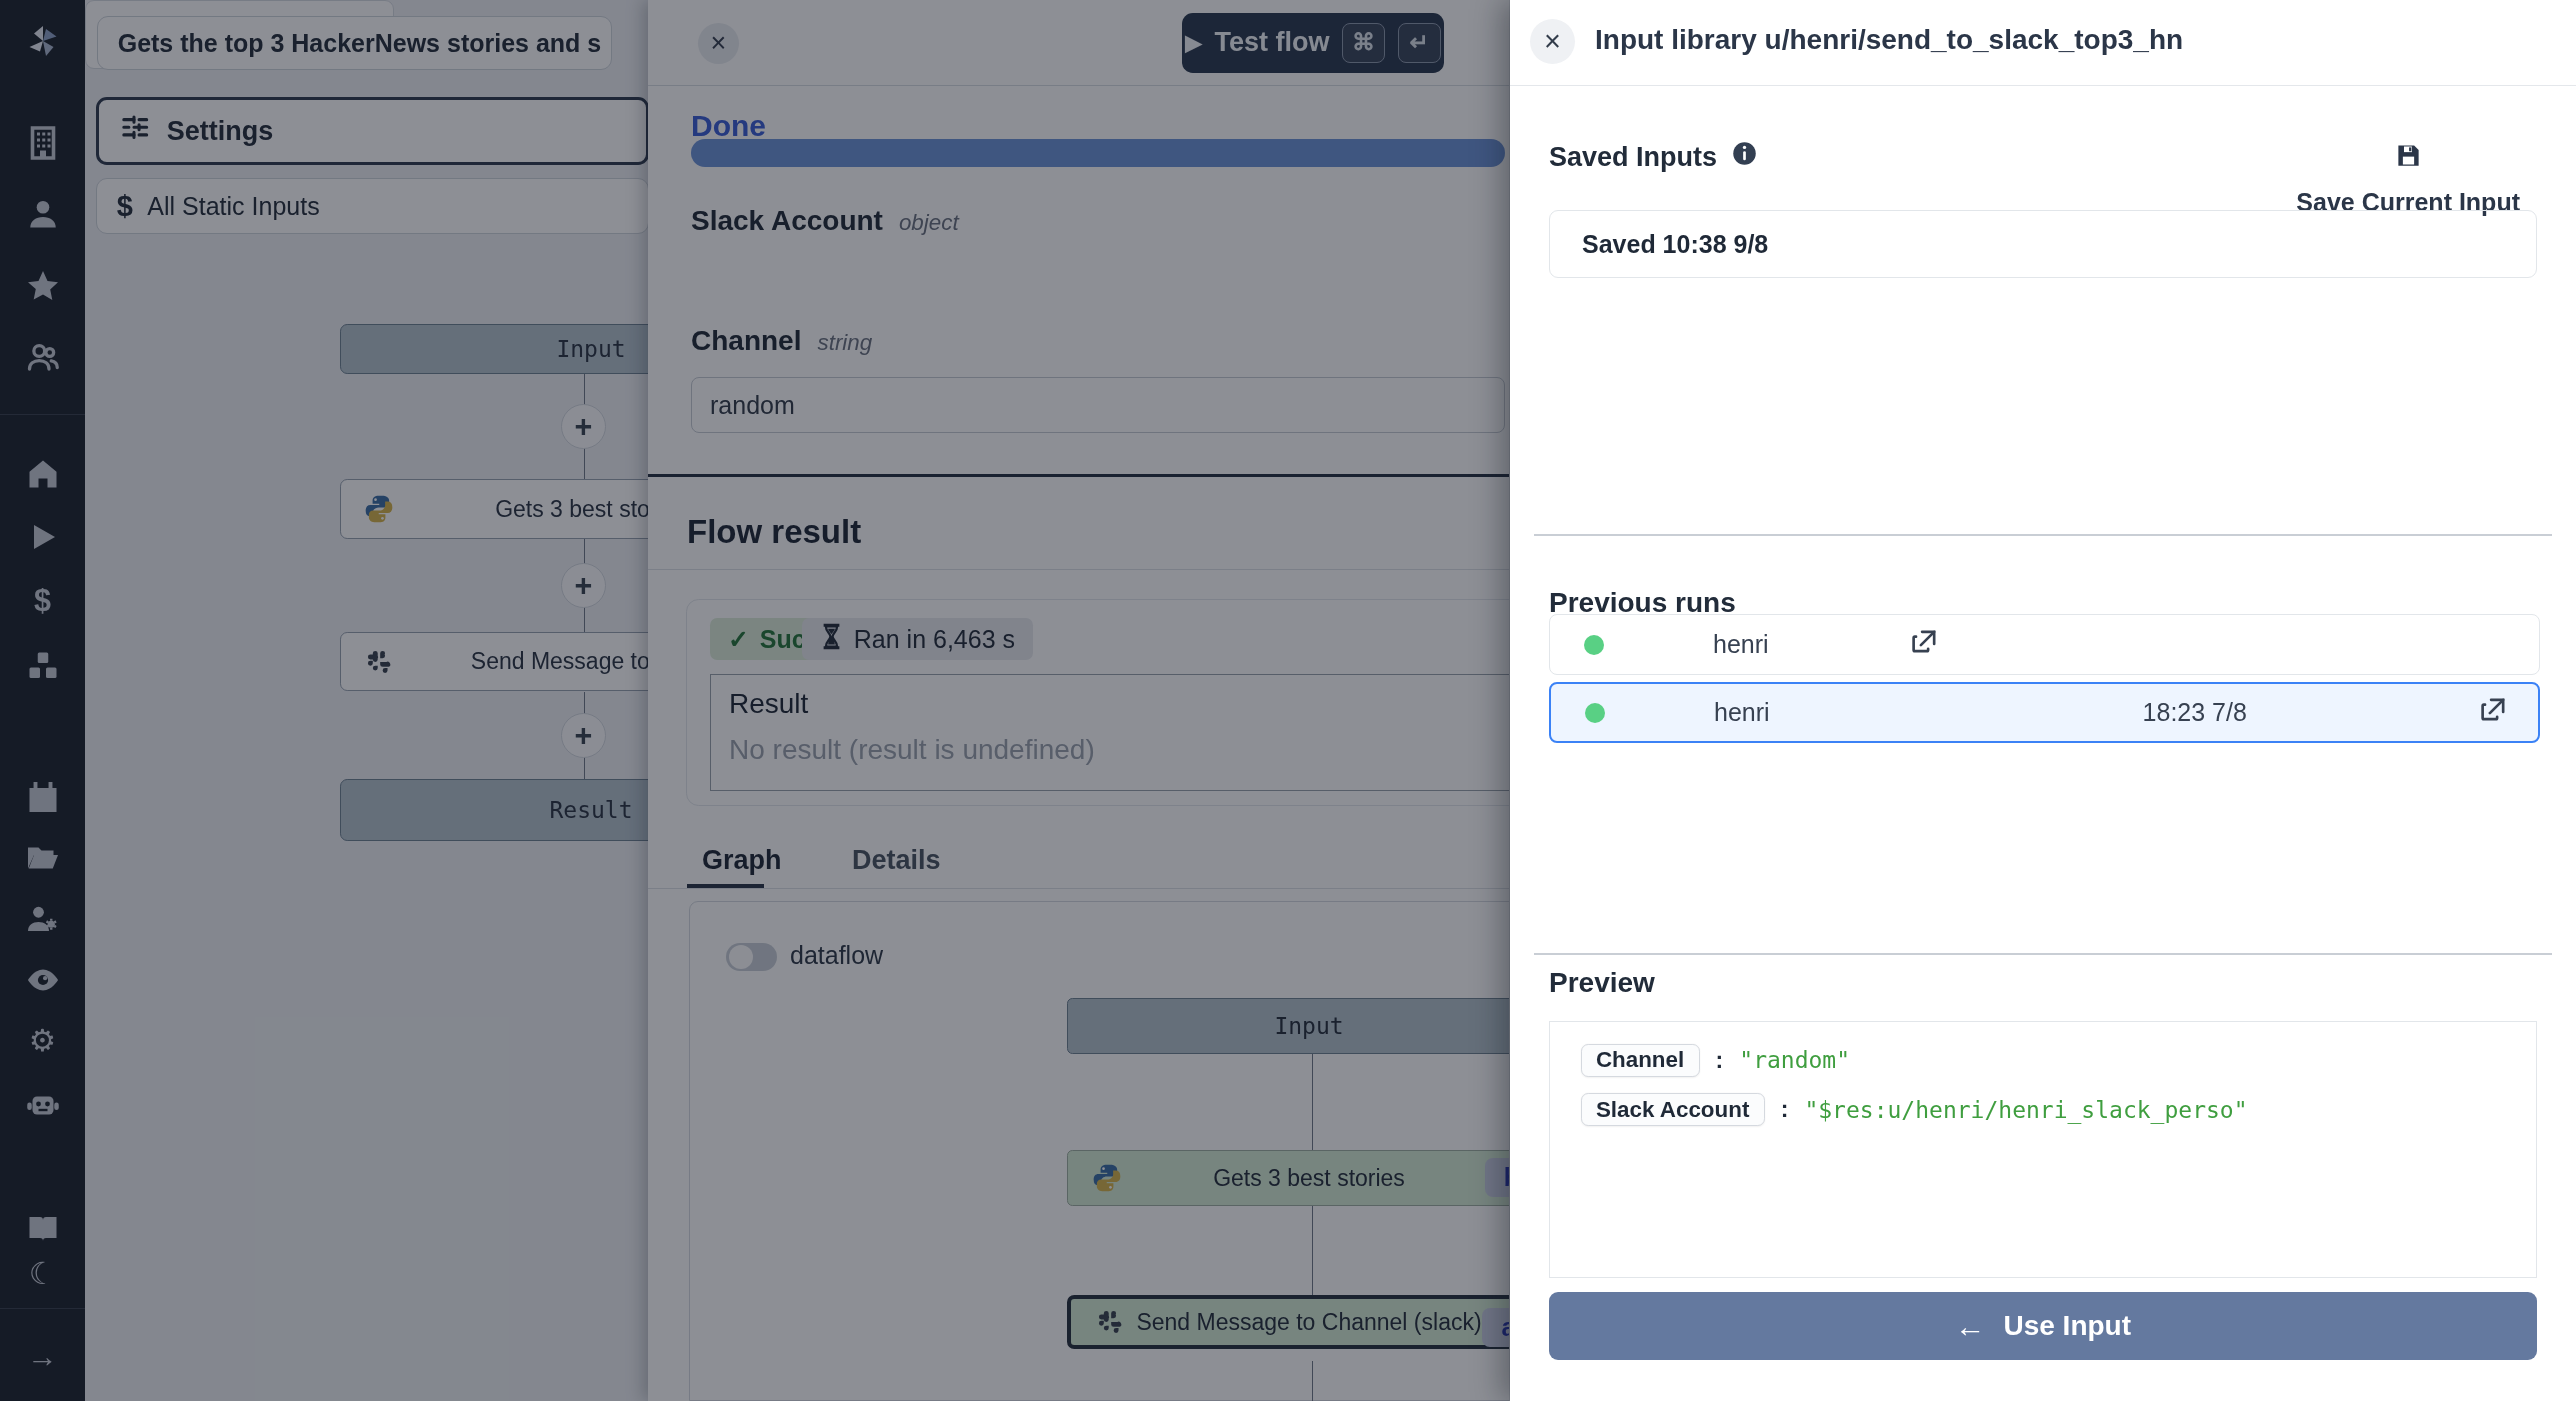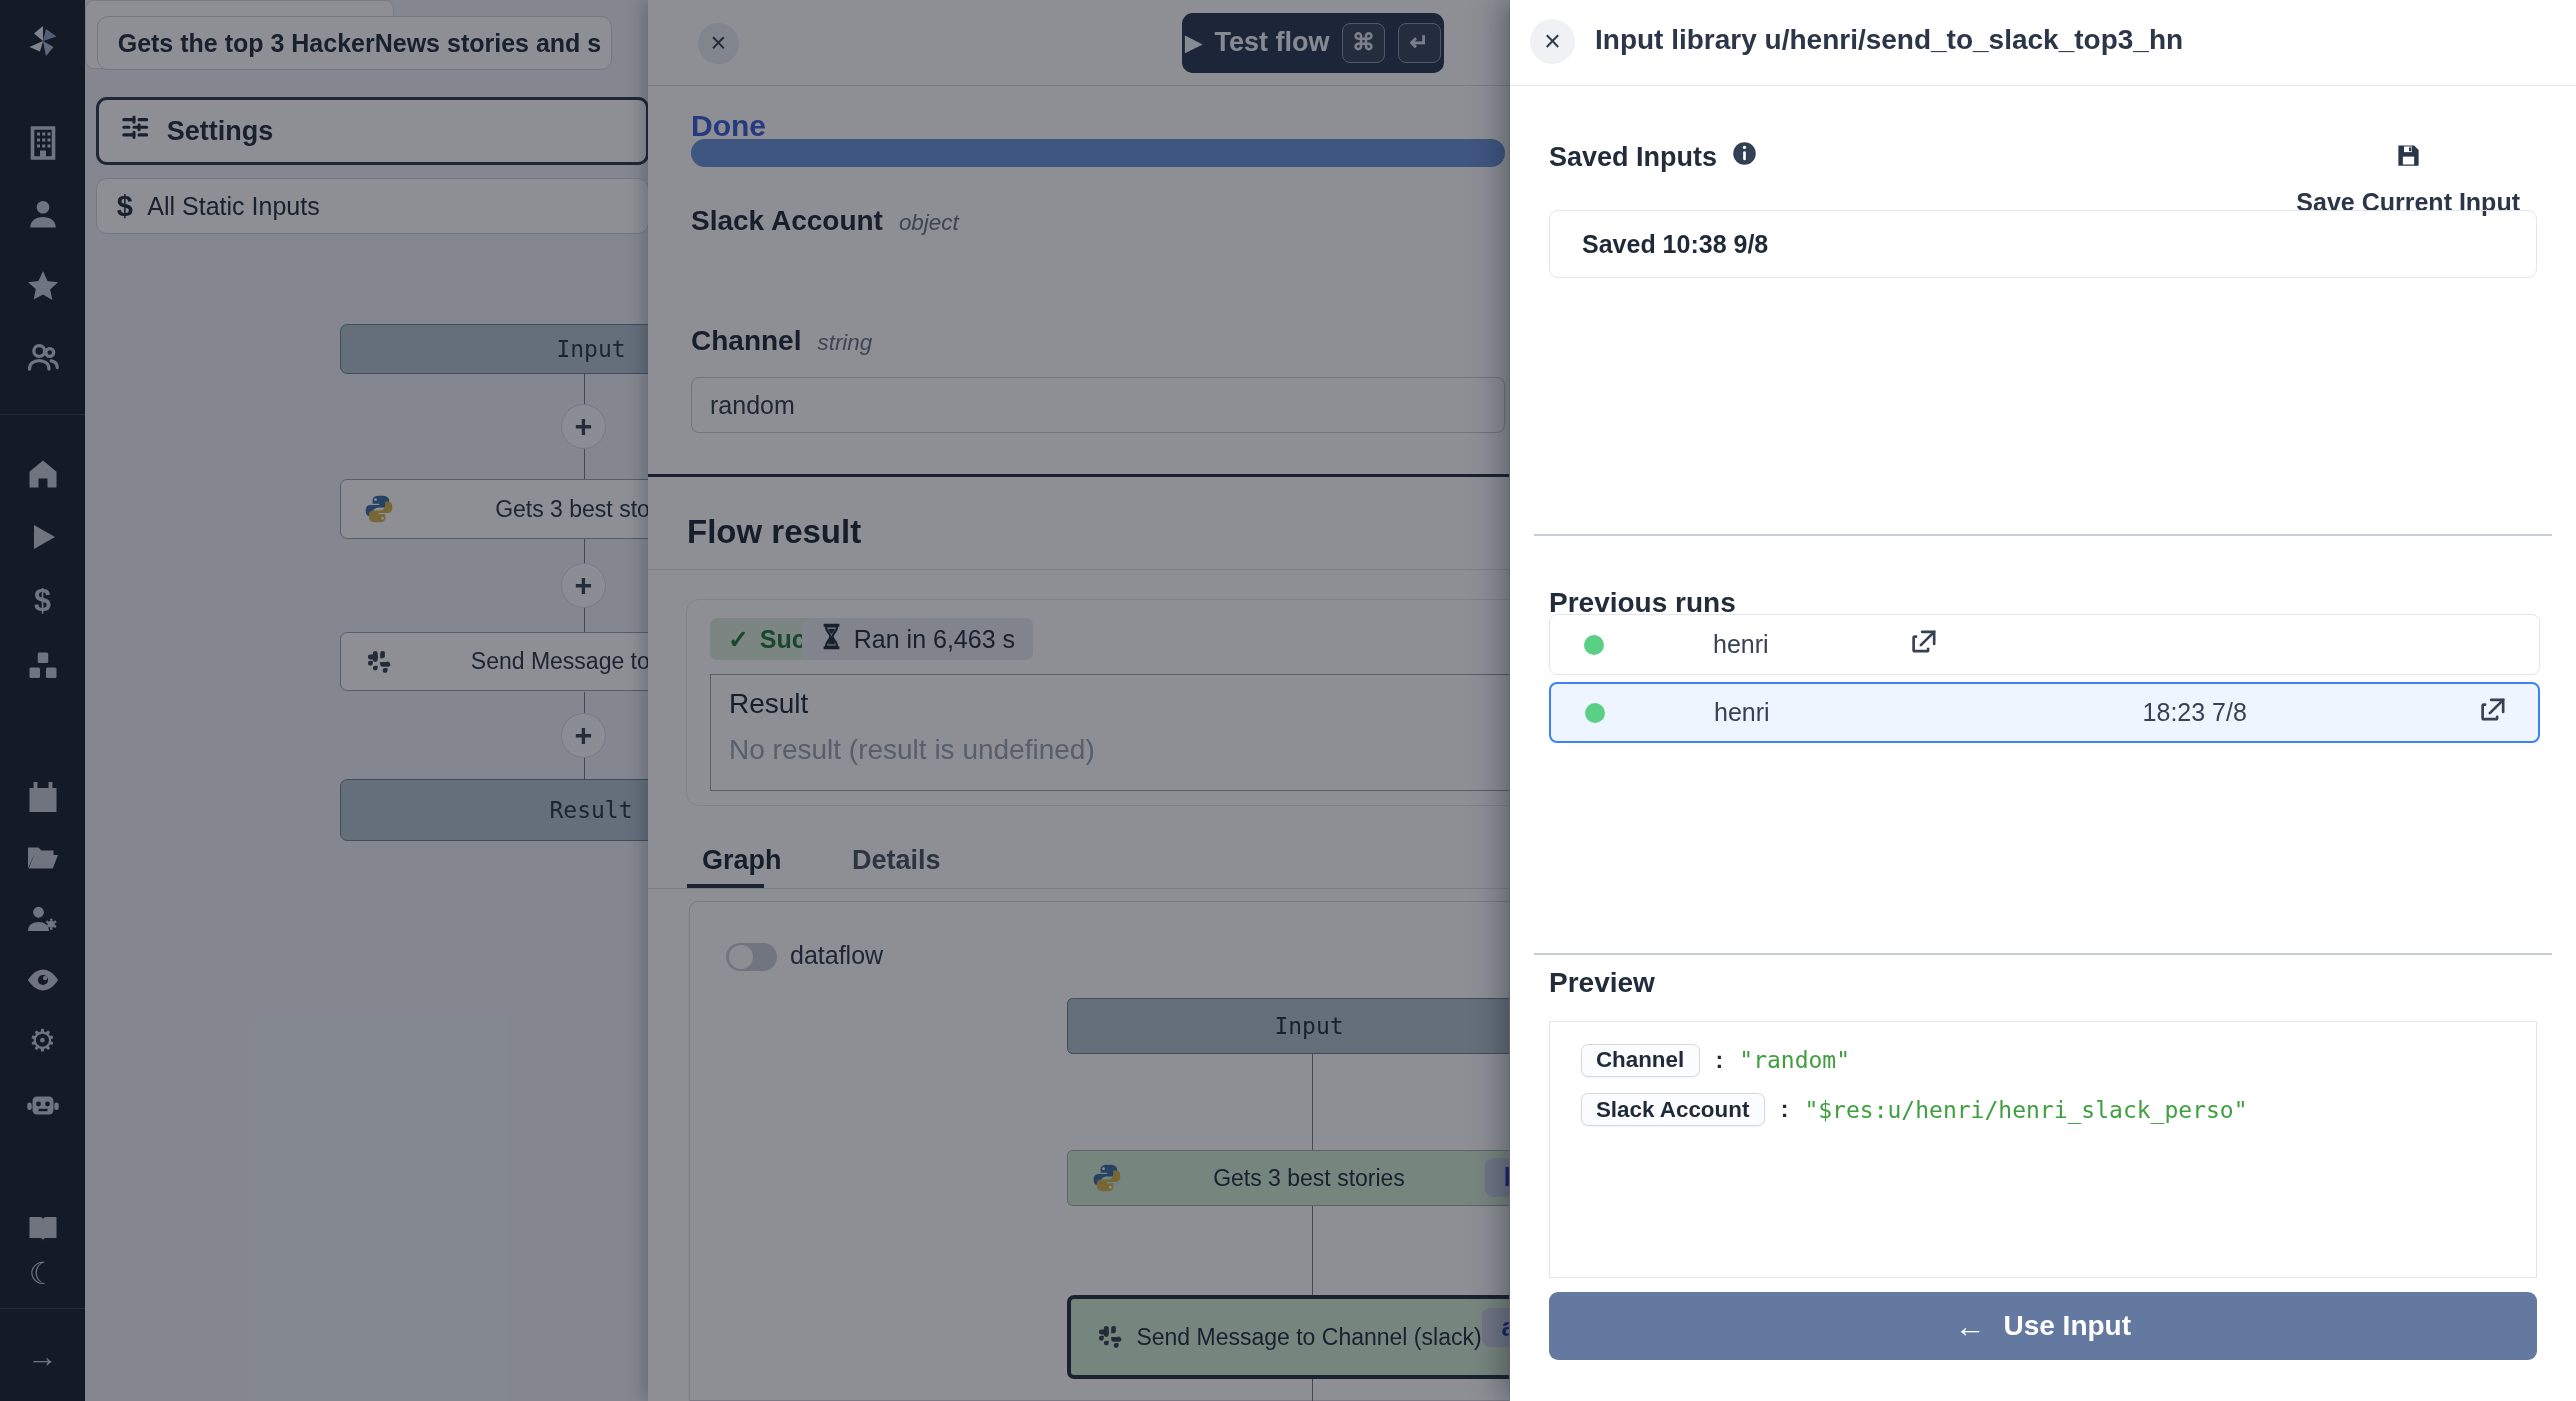--- a/index.html
+++ b/index.html
@@ -355,21 +355,21 @@
         <svg viewBox="0 0 24 24">
             <path d="M11.8 2c-3 0-4.6 1.3-4.6 3.7V8h5v1H5.6C3.2 9 2 10.6 2 13.3c0 2.8 1.2 4.3 3.6 4.3h1.8v-2.8c0-2.4 2-4 4.4-4h4.6c2 0 3.2-1.3 3.2-3.2V5.7C19.6 3.3 17.2 2 14.6 2z" fill="#3b6ea5"></path>
             <circle cx="9.4" cy="5" r="1" fill="#fff"></circle>
             <path d="M12.2 22c3 0 4.6-1.3 4.6-3.7V16h-5v-1h6.6c2.4 0 3.6-1.6 3.6-4.3 0-2.8-1.2-4.3-3.6-4.3h-1.8v2.8c0 2.4-2 4-4.4 4H7.6c-2 0-3.2 1.3-3.2 3.2v1.9C4.4 20.7 6.8 22 9.4 22z" fill="#d6b44c"></path>
             <circle cx="14.6" cy="19" r="1" fill="#fff"></circle>
           </svg>
       </span>
       <span>Gets 3 best stories</span>
       <span class="gbadge">b</span>
     </div>
-    <div class="gnode selected" style="top:393px;height:84px">
+    <div class="gnode selected" style="top:393px;height:54px">
       <span class="nico">
         <svg viewBox="0 0 24 24" fill="#3a4350">
             <path d="M9 3a2 2 0 00-2 2v5a2 2 0 104 0V5a2 2 0 00-2-2zM15 3a2 2 0 00-2 2v2h2a2 2 0 100-4zM3 13a2 2 0 104 0v-2H5a2 2 0 00-2 2zM9 19a2 2 0 002-2v-2H9a2 2 0 100 4zM13 14a2 2 0 002 2h5a2 2 0 10-2-4h-5zM15 19a2 2 0 104 0v-2h-2a2 2 0 00-2 2zM17 7a2 2 0 10-4 0v2h2a2 2 0 002-2zM5 10h5a2 2 0 10-2-4H5a2 2 0 100 4z" transform="scale(.92) translate(1,1)"></path>
           </svg>
       </span>
       <span>Send Message to Channel (slack)</span>
       <span class="gbadge" style="top:9px">a</span>
     </div>
   </div>
 </div>

